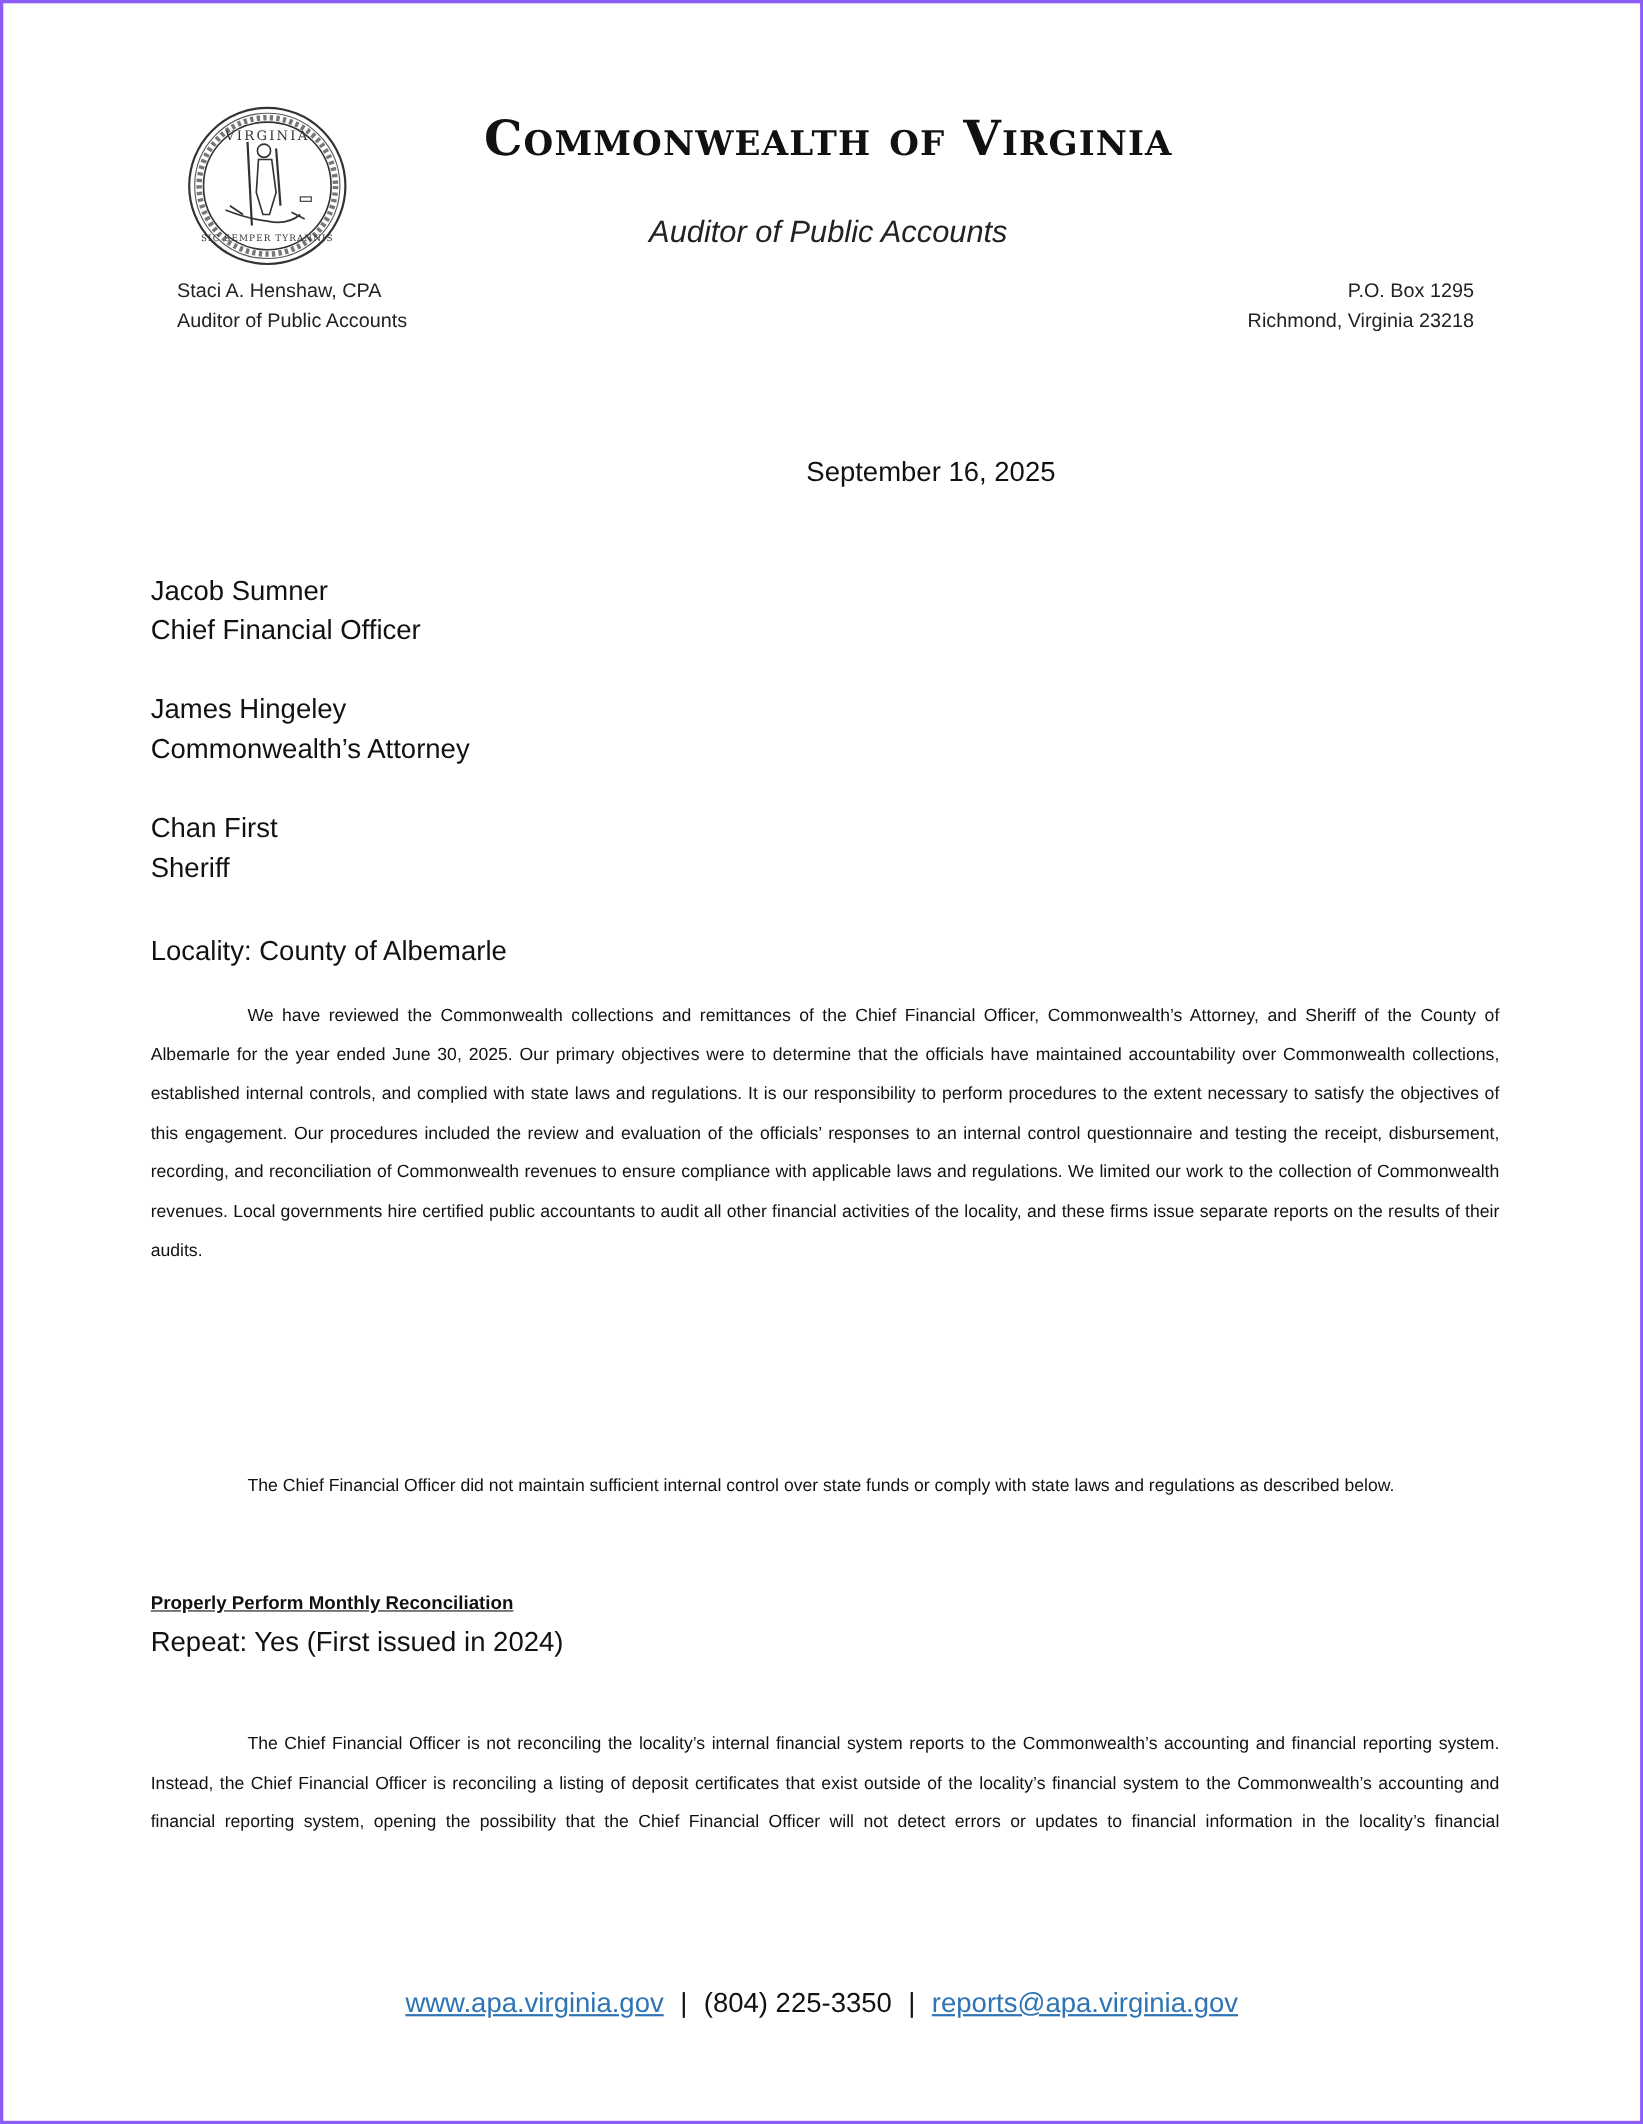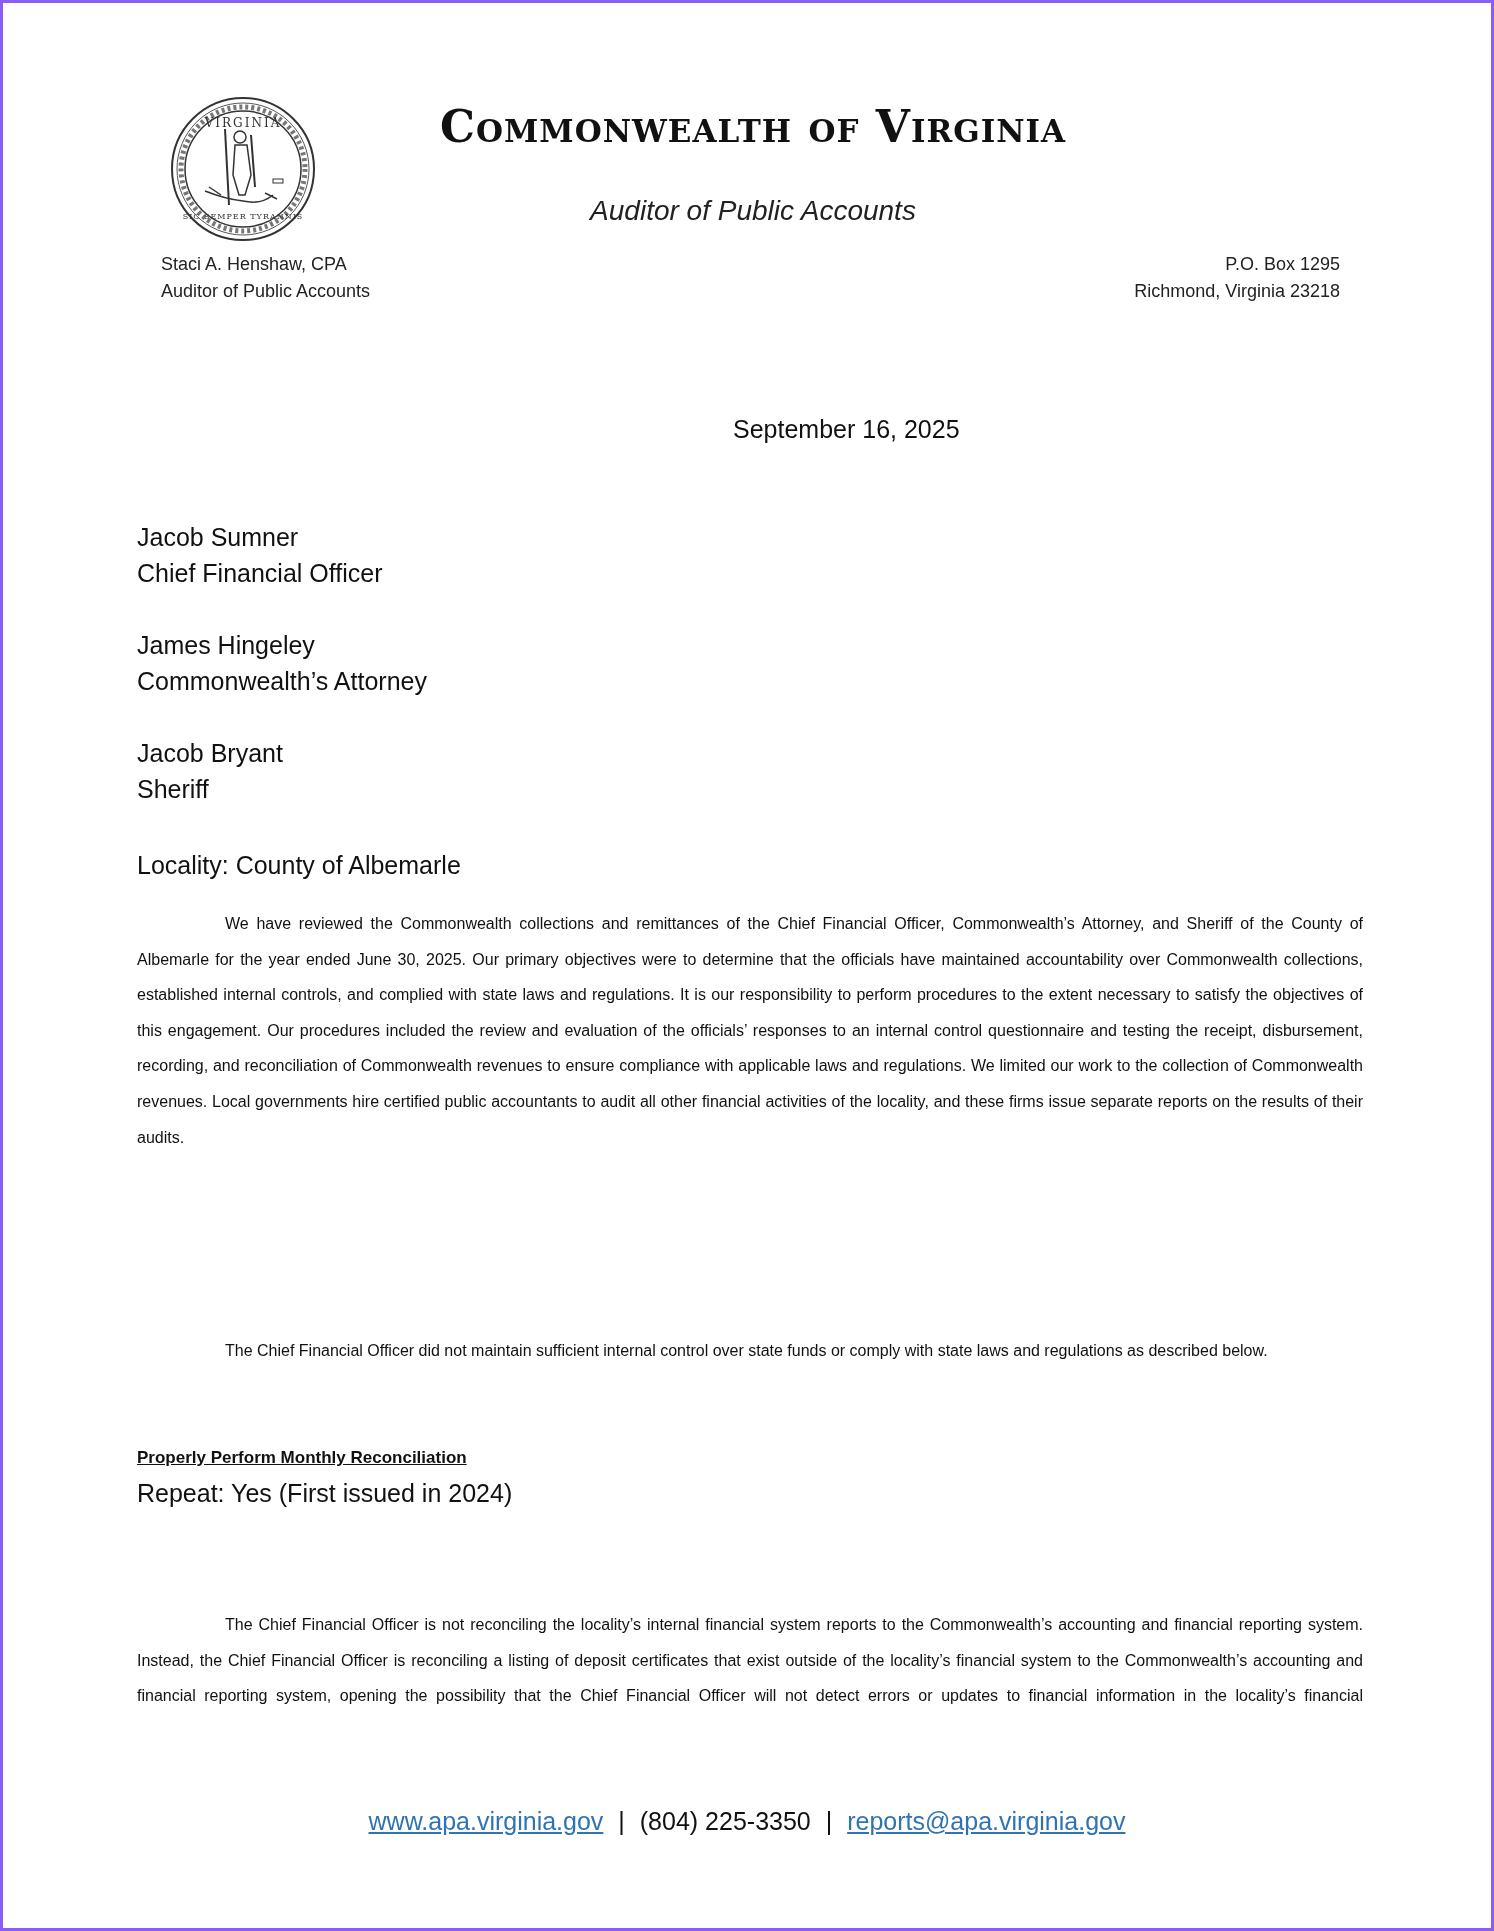--- a/index.html
+++ b/index.html
@@ -22,21 +22,21 @@
   .recip { top: 516px; }
   .recip .grp { margin-bottom: 36px; }
   .locality { top: 844px; }
   .para { position: absolute; left: 134px; width: 1226px; font-size: 16px; line-height: 35.6px;
           text-align: justify; text-indent: 88px; }
   .p1 { top: 903px; }
   .p2 { top: 1330px; }
   .finding-title { position: absolute; left: 134px; top: 1437px; font-size: 17px; font-weight: bold;
                    text-decoration: underline; line-height: 36px; }
   .repeat { position: absolute; left: 134px; top: 1472px; font-size: 25px; line-height: 36px; }
-  .p3 { top: 1604px; }
+  .p3 { top: 1565px; }
   .footer { position: absolute; left: 0; top: 1804px; width: 1488px; text-align: center; font-size: 25px; color: #111; }
   .footer a { color: #2e74b5; }
   .sep { padding: 0 8px; }
 </style>
 </head>
 <body>
 
 <div class="page">
 
   <div class="seal">
@@ -74,21 +74,21 @@
   <div class="block recip">
     <div class="grp">
       <div>Jacob Sumner</div>
       <div>Chief Financial Officer</div>
     </div>
     <div class="grp">
       <div>James Hingeley</div>
       <div>Commonwealth’s Attorney</div>
     </div>
     <div class="grp">
-      <div>Jacob Bryant</div>
+      <div>Chan First</div>
       <div>Sheriff</div>
     </div>
   </div>
 
   <div class="block locality">Locality: County of Albemarle</div>
 
   <p class="para p1" style="margin:0">We have reviewed the Commonwealth collections and remittances of the Chief Financial Officer, Commonwealth’s Attorney, and Sheriff of the County of Albemarle for the year ended June 30, 2025. Our primary objectives were to determine that the officials have maintained accountability over Commonwealth collections, established internal controls, and complied with state laws and regulations. It is our responsibility to perform procedures to the extent necessary to satisfy the objectives of this engagement.  Our procedures included the review and evaluation of the officials’ responses to an internal control questionnaire and testing the receipt, disbursement, recording, and reconciliation of Commonwealth revenues to ensure compliance with applicable laws and regulations.  We limited our work to the collection of Commonwealth revenues.  Local governments hire certified public accountants to audit all other financial activities of the locality, and these firms issue separate reports on the results of their audits.</p>
   <p class="para p2" style="margin:0">The Chief Financial Officer did not maintain sufficient internal control over state funds or comply with state laws and regulations as described below.</p>
 
   <div class="finding-title">Properly Perform Monthly Reconciliation</div>

